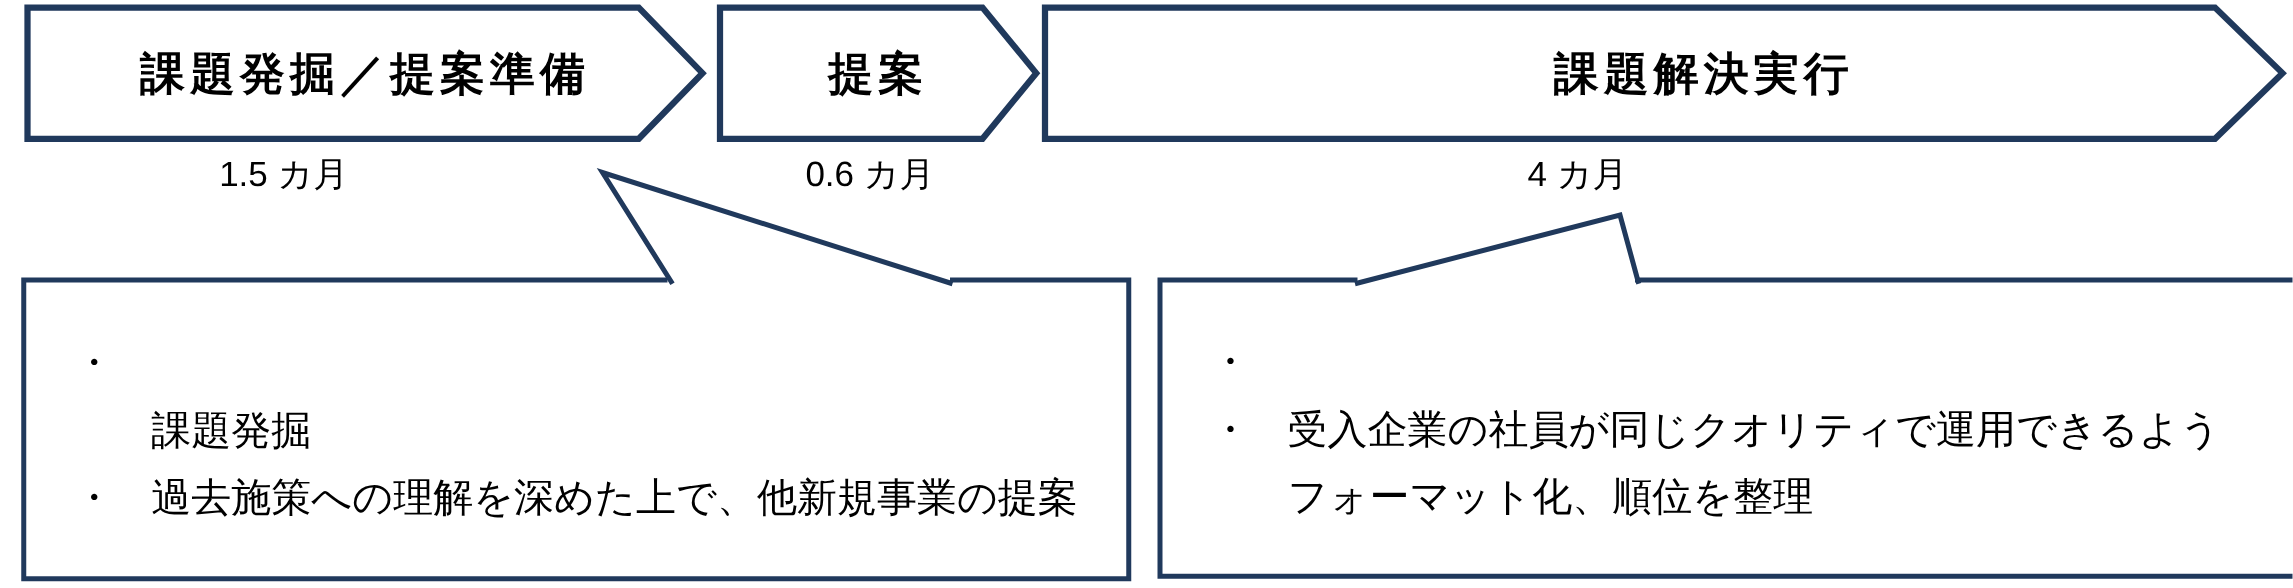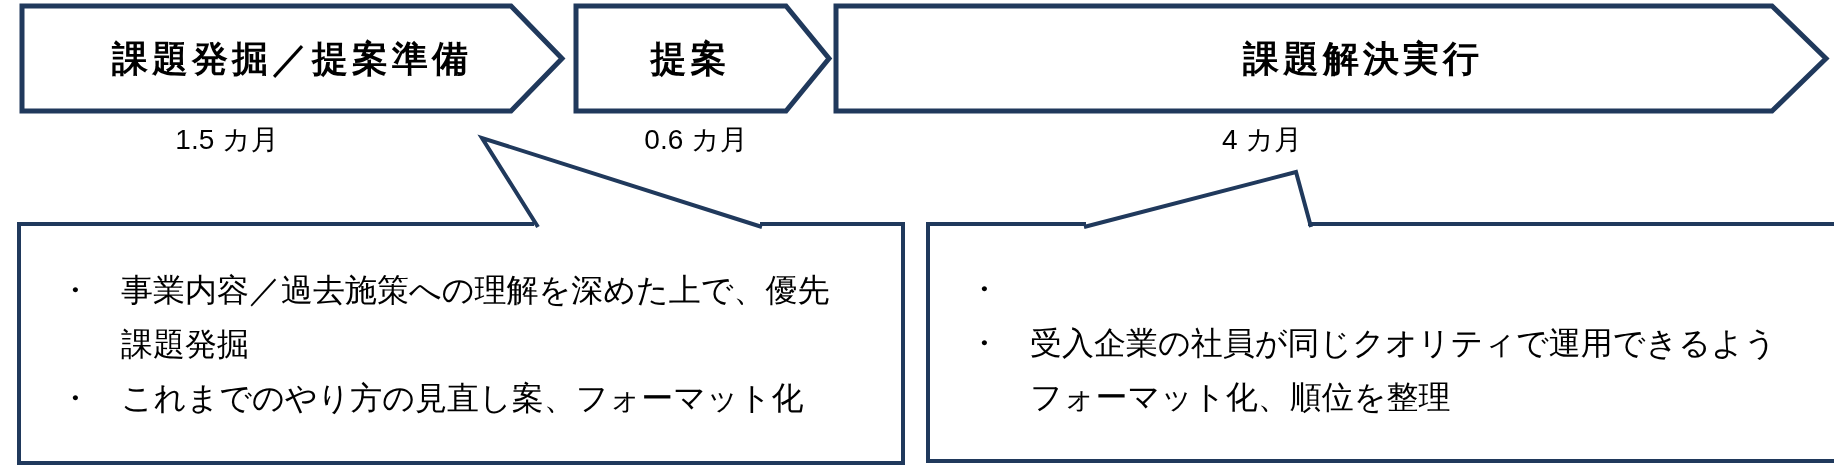--- a/index.html
+++ b/index.html
@@ -43,39 +43,38 @@
     <rect x="914" y="224" width="916" height="237" class="outline" stroke-width="4" fill="#FFFFFF"></rect>
 
     <rect x="520" y="219" width="226" height="10" fill="#FFFFFF"></rect>
     <rect x="1072" y="219" width="222" height="10" fill="#FFFFFF"></rect>
 
     <path d="M524,227 L468,138 L748,227" class="outline" stroke-width="4" stroke-miterlimit="14"></path>
     <path d="M1070,227 L1282,172 L1297,227" class="outline" stroke-width="4" stroke-miterlimit="14"></path>
   </svg>
 
   <div class="phase-label" style="left:8px;width:540px;">課題発掘／提案準備</div>
-  <div class="phase-label" style="left:550px;width:253px;">提案</div>
+  <div class="phase-label" style="left:562px;width:253px;">提案</div>
   <div class="phase-label" style="left:854px;width:990px;">課題解決実行</div>
 
   <div class="duration" style="left:63px;width:300px;">1.5 カ月</div>
   <div class="duration" style="left:532px;width:300px;">0.6 カ月</div>
   <div class="duration" style="left:1098px;width:300px;">4 カ月</div>
 
   <div class="callout-content" style="left:9px;top:226px;width:876px;height:235px;">
     <div class="callout-line">
       <span class="callout-bullet">・</span>
-      <span>事業内容／過去施策への理解を深めた上で、優先</span>
     </div>
     <div class="callout-line">
       <span class="callout-bullet"></span>
       <span>課題発掘</span>
     </div>
     <div class="callout-line">
       <span class="callout-bullet">・</span>
-      <span>これまでのやり方の見直し案、フォーマット化</span>
+      <span>過去施策への理解を深めた上で、他新規事業の提案</span>
     </div>
   </div>
 
   <div class="callout-content" style="left:918px;top:226px;width:908px;height:233px;">
     <div class="callout-line">
       <span class="callout-bullet">・</span>
     </div>
     <div class="callout-line">
       <span class="callout-bullet">・</span>
       <span>受入企業の社員が同じクオリティで運用できるよう</span>

